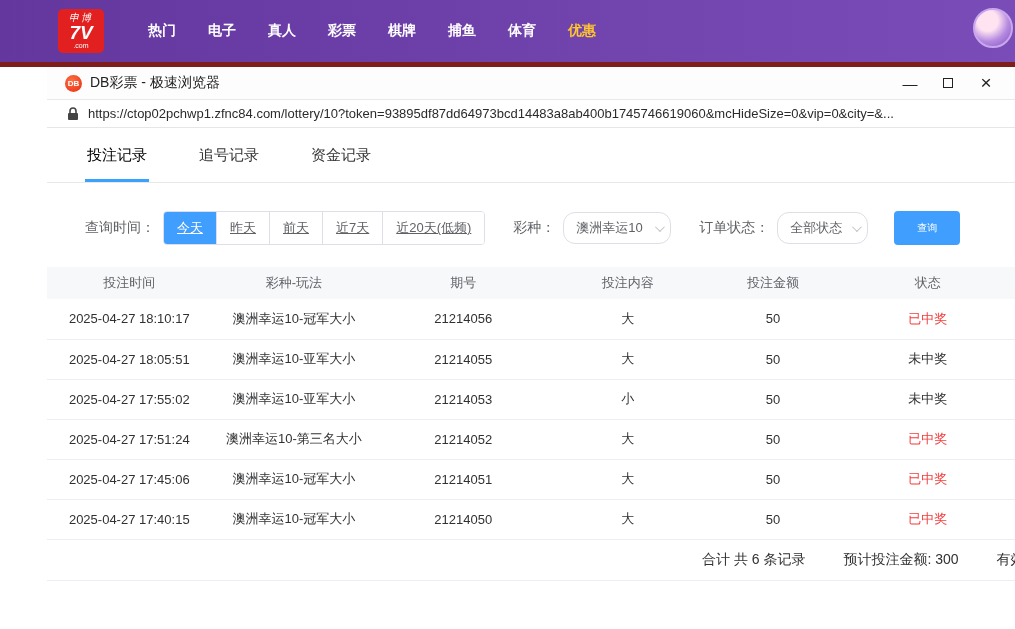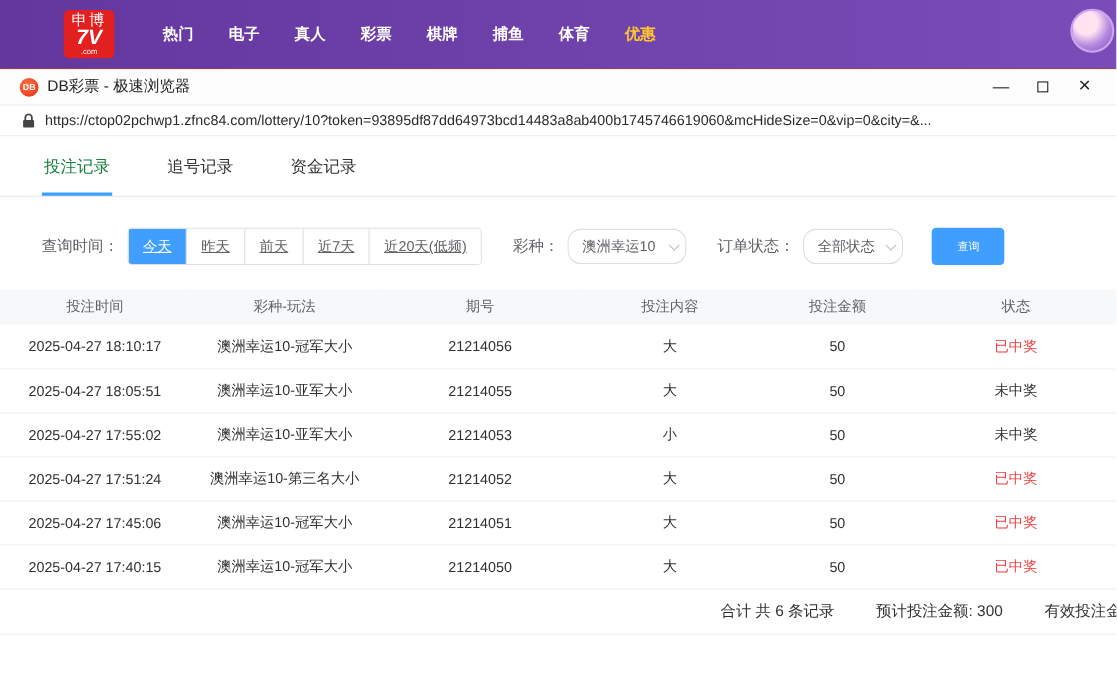--- a/index.html
+++ b/index.html
@@ -4,32 +4,32 @@
 <style>
   * { margin:0; padding:0; box-sizing:border-box; }
   html,body { width:1015px; height:629px; overflow:hidden; background:#fff;
     font-family:"Liberation Sans","DejaVu Sans",sans-serif; }
 
   
   .topbar { height:62px; background:linear-gradient(90deg,#63379e,#7a4cb8);
     display:flex; align-items:center; padding:0 18px; position:relative; }
   .logo { width:46px; height:44px; background:#e32020; border-radius:5px; margin-left:40px;
     color:#fff; display:flex; flex-direction:column; align-items:center; justify-content:center; line-height:1; }
-  .logo .l1 { font-size:14px; letter-spacing:2px; }
+  .logo .l1 { font-size:10px; letter-spacing:2px;font-style:italic; }
   .logo .l2 { font-size:19px; font-weight:bold; font-style:italic; }
   .logo .l3 { font-size:7px; }
   .nav { display:flex; margin-left:28px; }
   .nav-item { color:#fff; font-size:14px; font-weight:bold; width:60px; text-align:center; cursor:pointer; }
   .nav-item.highlight { color:#ffc62e; }
   .avatar { position:absolute; right:2px; top:8px; width:40px; height:40px; border-radius:50%;
     background:radial-gradient(circle at 35% 30%, #ffe3f1 0 30%, #b58ae0 60%, #7f4fc0 100%);
     border:2px solid #caa6ef; }
 
   
-  .window { border-top:1px solid #7f1d1d; }
+  .window { border-top:5px solid #7f1d1d;padding-left:47px; }
   .titlebar { height:33px; background:#fdfdfd; border-bottom:1px solid #e9e9e9;
     display:flex; align-items:center; padding:0 10px; }
   .favicon { width:17px; height:17px; border-radius:50%; margin-left:8px;
     background:radial-gradient(circle at 40% 35%, #ff7043, #e52c12);
     color:#fff; font-size:8px; font-weight:bold; display:flex; align-items:center; justify-content:center; }
   .win-title { font-size:14px; color:#222; margin-left:8px; }
   .win-controls { margin-left:auto; display:flex; align-items:center; }
   .win-btn { width:38px; height:30px; display:flex; align-items:center; justify-content:center;
     color:#222; font-size:15px; cursor:pointer; }
   .box-glyph { width:10px; height:10px; border:1.2px solid #222; display:inline-block; }
@@ -37,21 +37,21 @@
 
   .urlbar { height:28px; background:#fff; border-bottom:1px solid #e6e6e6;
     display:flex; align-items:center; padding:0 14px;text-align:right; }
   .lock { margin-left:6px; display:flex; align-items:center; }
   .url-text { font-size:13px; color:#2b2b2b; margin-left:9px; white-space:nowrap; overflow:hidden; }
 
   
   .tabs { display:flex; padding:0 38px; border-bottom:1px solid #e8e8e8; background:#fff; }
   .tab { font-size:15px; color:#333; padding:18px 2px 14px; margin-right:48px; cursor:pointer;
     border-bottom:3px solid transparent; }
-  .tab.active { color:#15803d; border-bottom-color:#3aa1ff; }
+  .tab.active { color:#000000; border-bottom-color:#3aa1ff; }
 
   
   .filters { display:flex; align-items:center; padding:28px 0 22px 38px; font-size:14px; color:#606266; }
   .fl-label { margin-right:8px; }
   .time-group { display:flex; border:1px solid #dcdfe6; border-radius:4px; overflow:hidden; }
   .time-btn { height:32px; padding:0 13px; background:#fff; border:none; border-left:1px solid #dcdfe6;
     font-size:13px; color:#606266; cursor:pointer; font-family:inherit; white-space:nowrap;text-decoration:underline; }
   .time-btn:first-child { border-left:none; }
   .time-btn.active { background:#409eff; color:#fff; }
   .sel-wrap { margin-left:28px; display:flex; align-items:center; }

